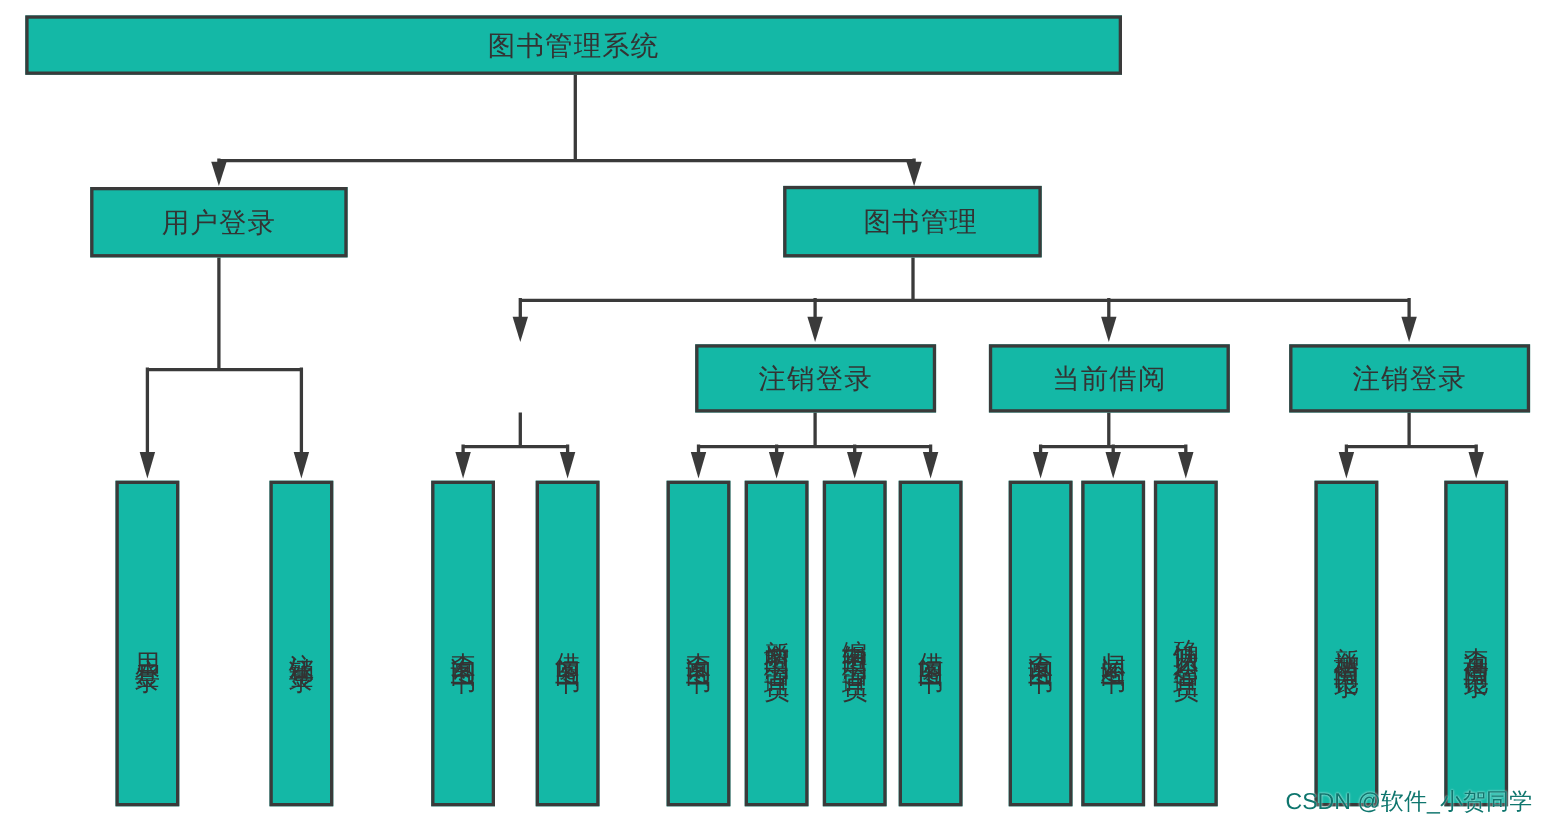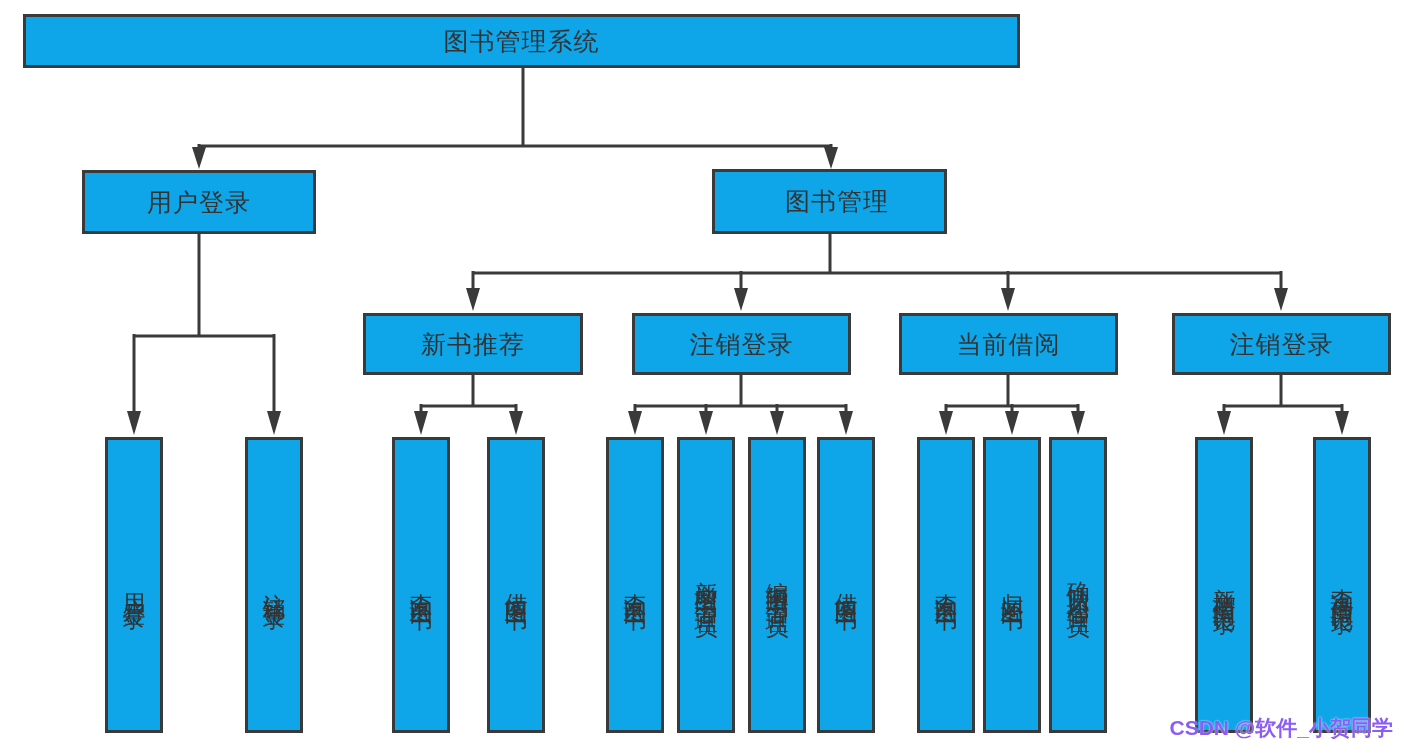--- a/index.html
+++ b/index.html
@@ -13,21 +13,21 @@
   }
   .connector-layer {
     position: absolute;
     left: 0; top: 0;
     width: 1405px; height: 747px;
   }
   .node {
     position: absolute;
     box-sizing: border-box;
     border: 3px solid #3a3a3a;
-    background: #0ea5e9;
+    background: #14b8a6;
     display: flex;
     align-items: center;
     justify-content: center;
     color: #333333;
   }
   .node.h {
     font-size: 25px;
     letter-spacing: 1px;
   }
   .node.v {
@@ -65,24 +65,23 @@
   .n-cur-query    { left: 917px; }
   .n-cur-return   { left: 983px; }
   .n-cur-confirm  { left: 1049px; }
   .n-recs-add     { left: 1195px; }
   .n-recs-query   { left: 1313px; }
   .watermark {
     position: absolute;
     right: 12px;
     bottom: 5px;
     font-size: 21px;
-    color: #8b5cf6;
+    color: #0f766e;
     text-shadow: 0 0 2px #ffffff;
     white-space: nowrap;
-    font-weight: bold;
   }
 </style>
 </head>
 <body>
 
 <div class="stage">
 
   <svg class="connector-layer" viewBox="0 0 1405 747" xmlns="http://www.w3.org/2000/svg">
     <g stroke="#3a3a3a" stroke-width="3" fill="none">
       <path d="M523 68 L523 146 M199 146 L831 146 M199 144 L199 151 M831 144 L831 151"></path>
@@ -130,23 +129,20 @@
     <span>图书管理系统</span>
   </div>
 
   <div class="node h n-login">
     <span>用户登录</span>
   </div>
   <div class="node h n-mgmt">
     <span>图书管理</span>
   </div>
 
-  <div class="node h n-rec">
-    <span>新书推荐</span>
-  </div>
   <div class="node h n-borrow">
     <span>注销登录</span>
   </div>
   <div class="node h n-current">
     <span>当前借阅</span>
   </div>
   <div class="node h n-records">
     <span>注销登录</span>
   </div>
 

